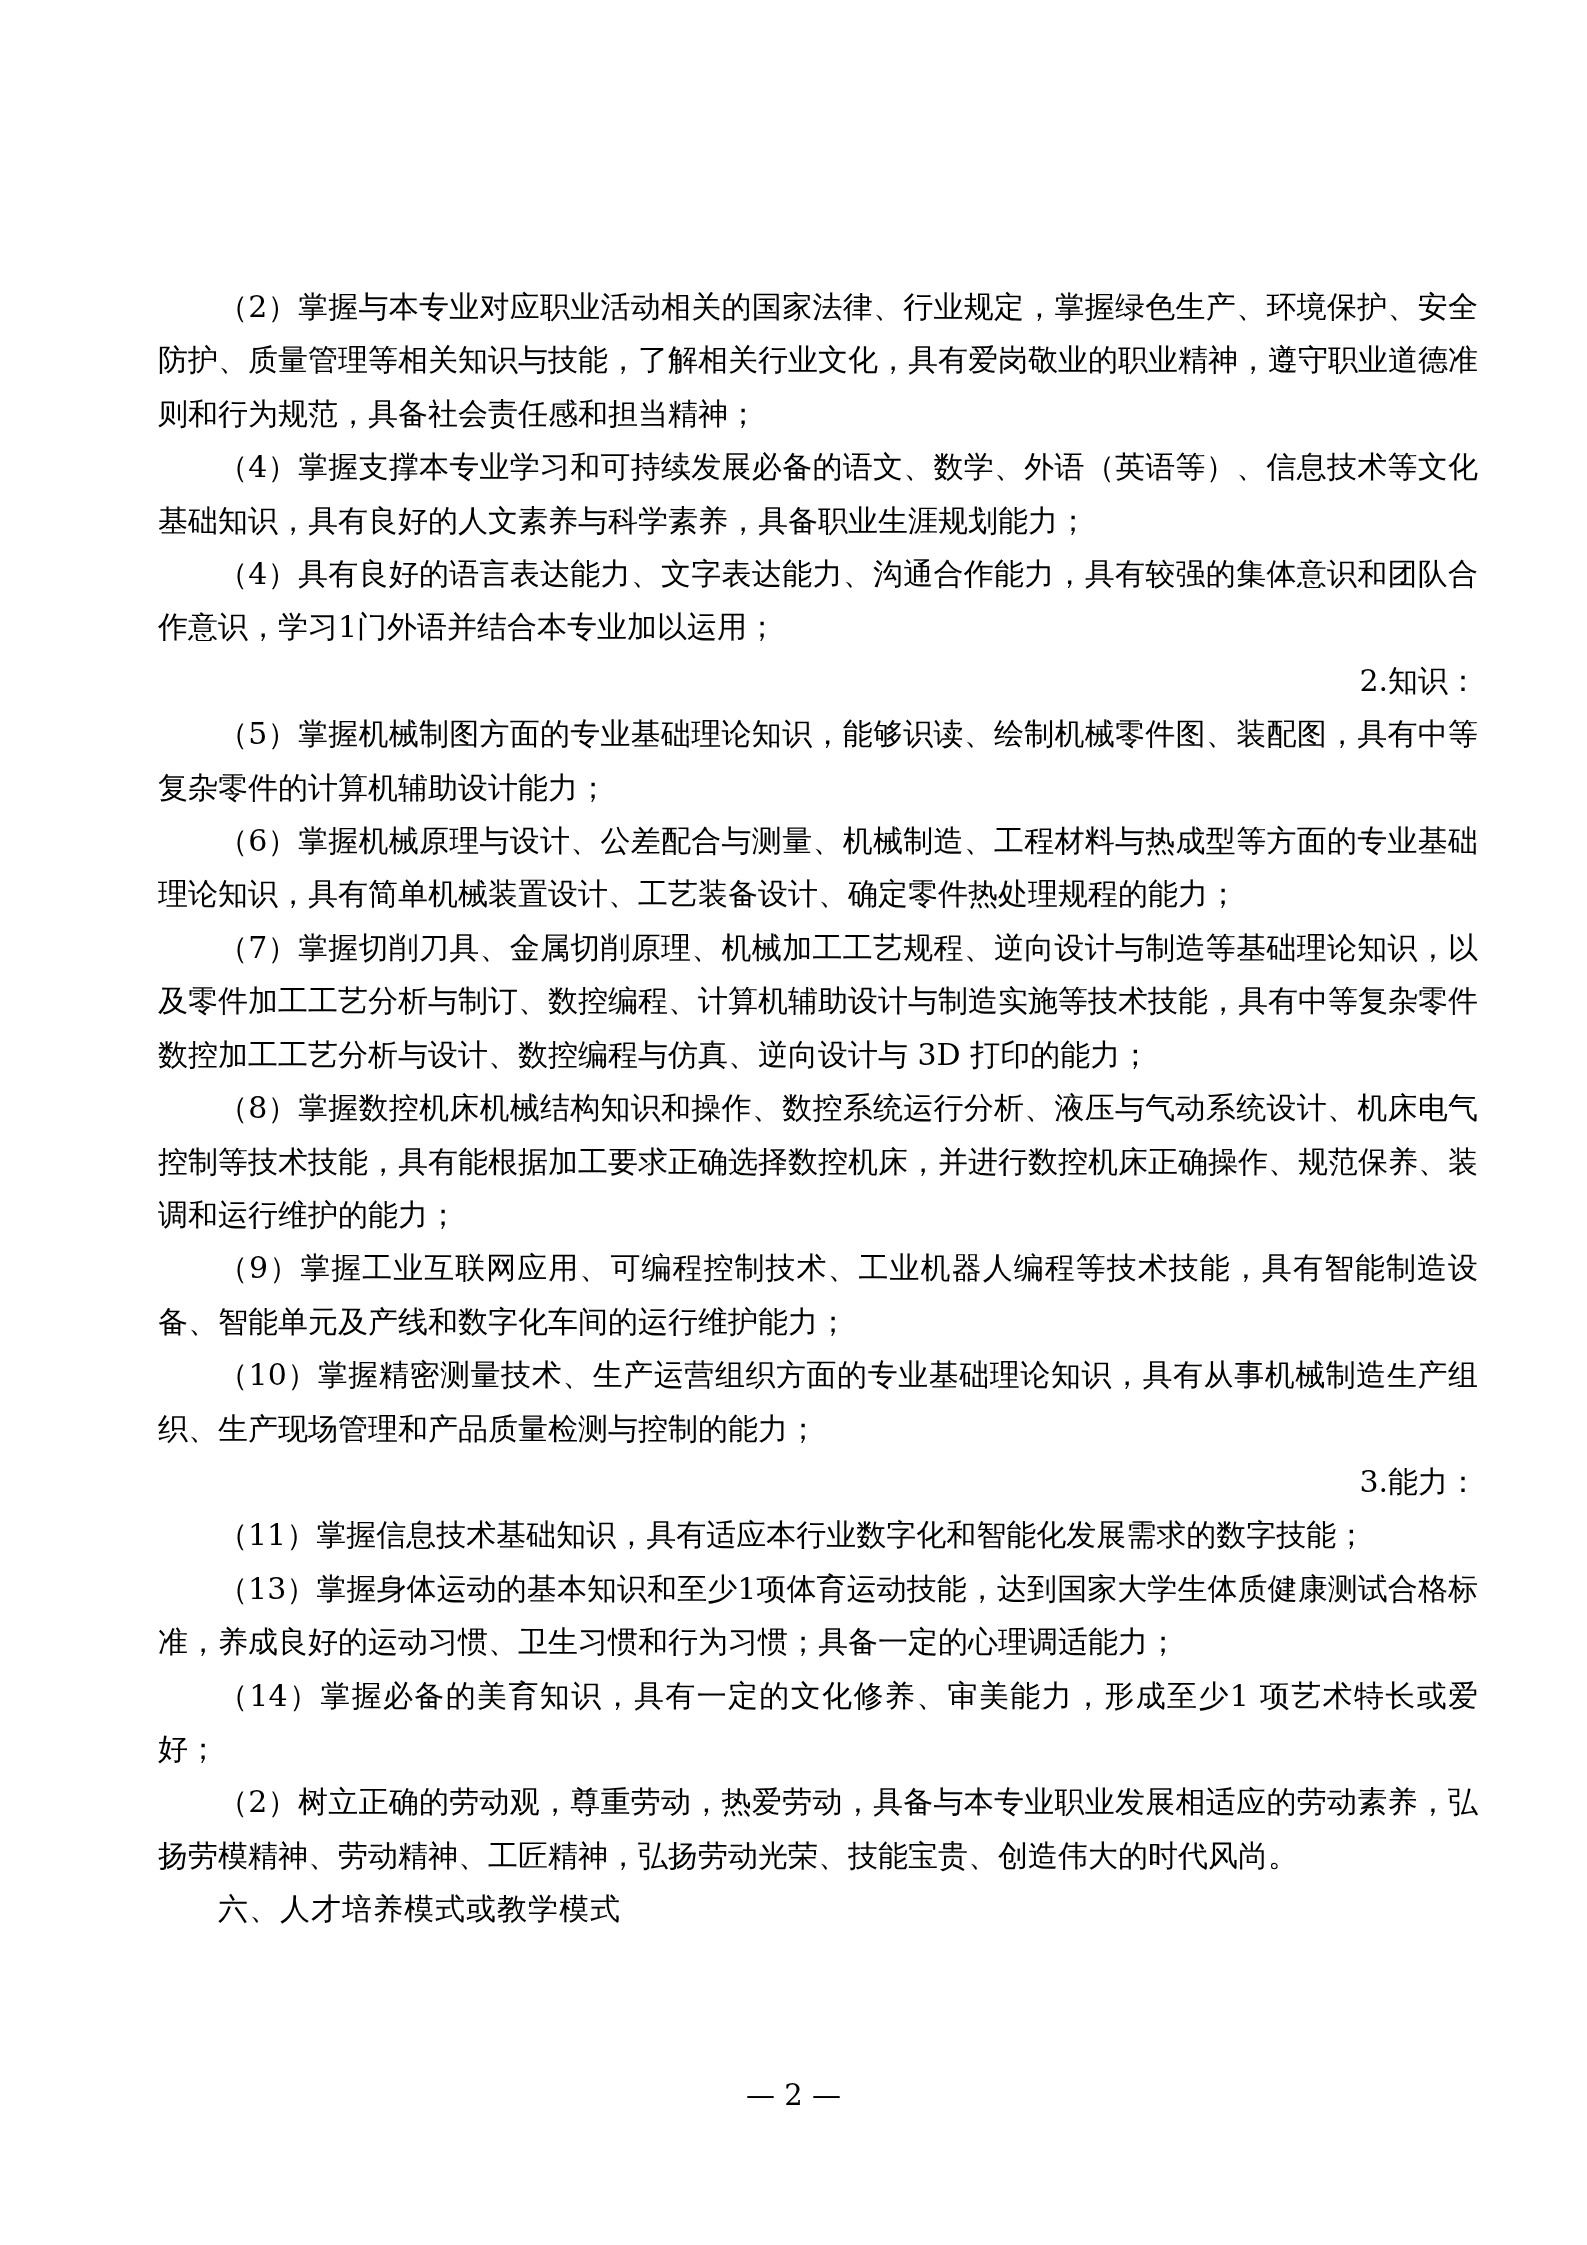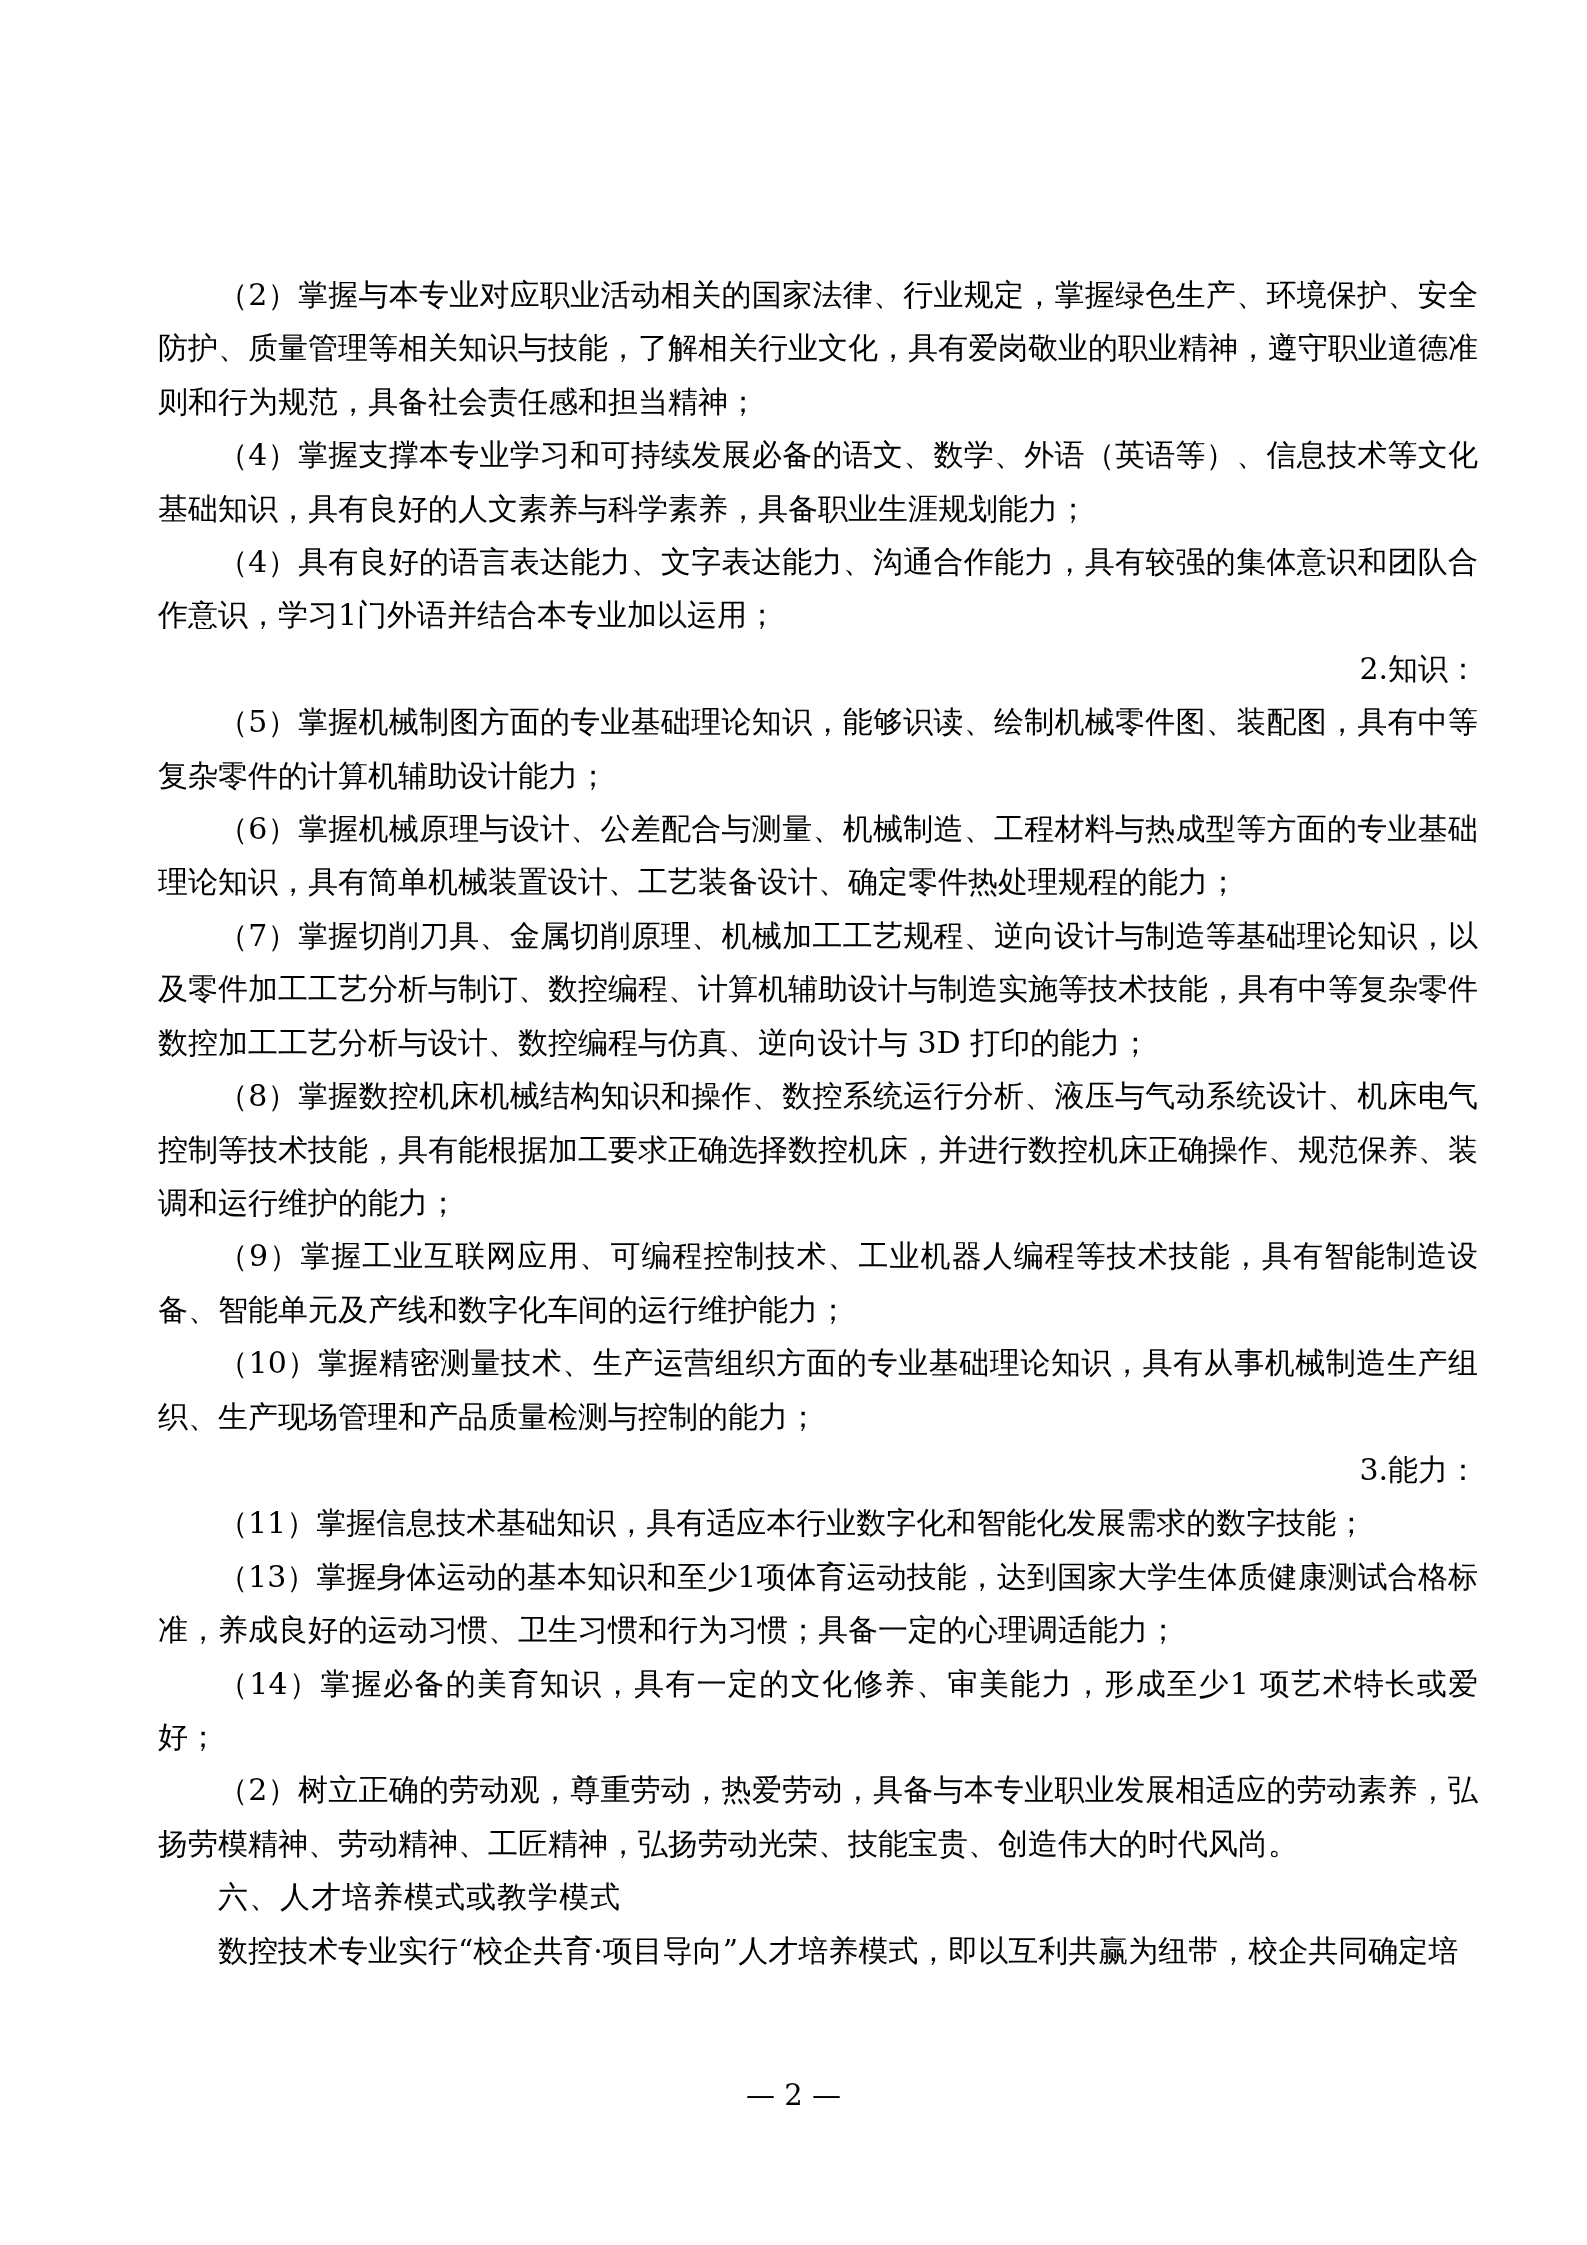--- a/index.html
+++ b/index.html
@@ -12,21 +12,21 @@
     width: 1587px;
     height: 2245px;
     background: #ffffff;
     overflow: hidden;
     font-family: "DejaVu Serif", "Liberation Serif", serif;
     color: #000000;
   }
   .content {
     position: absolute;
     left: 158px;
-    top: 268px;
+    top: 280px;
     width: 1320px;
     font-size: 30px;
     line-height: 53.4px;
     text-align: justify;
     text-justify: inter-ideograph;
   }
   .content p {
     margin: 0;
     padding: 0;
     text-indent: 60px;
@@ -65,18 +65,17 @@
     <p class="body">（7）掌握切削刀具、金属切削原理、机械加工工艺规程、逆向设计与制造等基础理论知识，以及零件加工工艺分析与制订、数控编程、计算机辅助设计与制造实施等技术技能，具有中等复杂零件数控加工工艺分析与设计、数控编程与仿真、逆向设计与 3D 打印的能力；</p>
     <p class="body">（8）掌握数控机床机械结构知识和操作、数控系统运行分析、液压与气动系统设计、机床电气控制等技术技能，具有能根据加工要求正确选择数控机床，并进行数控机床正确操作、规范保养、装调和运行维护的能力；</p>
     <p class="body">（9）掌握工业互联网应用、可编程控制技术、工业机器人编程等技术技能，具有智能制造设备、智能单元及产线和数字化车间的运行维护能力；</p>
     <p class="body">（10）掌握精密测量技术、生产运营组织方面的专业基础理论知识，具有从事机械制造生产组织、生产现场管理和产品质量检测与控制的能力；</p>
     <p class="label">3.能力：</p>
     <p class="body">（11）掌握信息技术基础知识，具有适应本行业数字化和智能化发展需求的数字技能；</p>
     <p class="body">（13）掌握身体运动的基本知识和至少1项体育运动技能，达到国家大学生体质健康测试合格标准，养成良好的运动习惯、卫生习惯和行为习惯；具备一定的心理调适能力；</p>
     <p class="body">（14）掌握必备的美育知识，具有一定的文化修养、审美能力，形成至少1 项艺术特长或爱好；</p>
     <p class="body">（2）树立正确的劳动观，尊重劳动，热爱劳动，具备与本专业职业发展相适应的劳动素养，弘扬劳模精神、劳动精神、工匠精神，弘扬劳动光荣、技能宝贵、创造伟大的时代风尚。</p>
     <p class="heading">六、人才培养模式或教学模式</p>
-    <p class="body">数控技术专业实行“校企共育·项目导向”人才培养模式，即以互利共赢为纽带，校企共同确定培</p>
   </div>
   <div class="footer">
     <span>— 2 —</span>
   </div>
 </div>
 
 </body></html>

